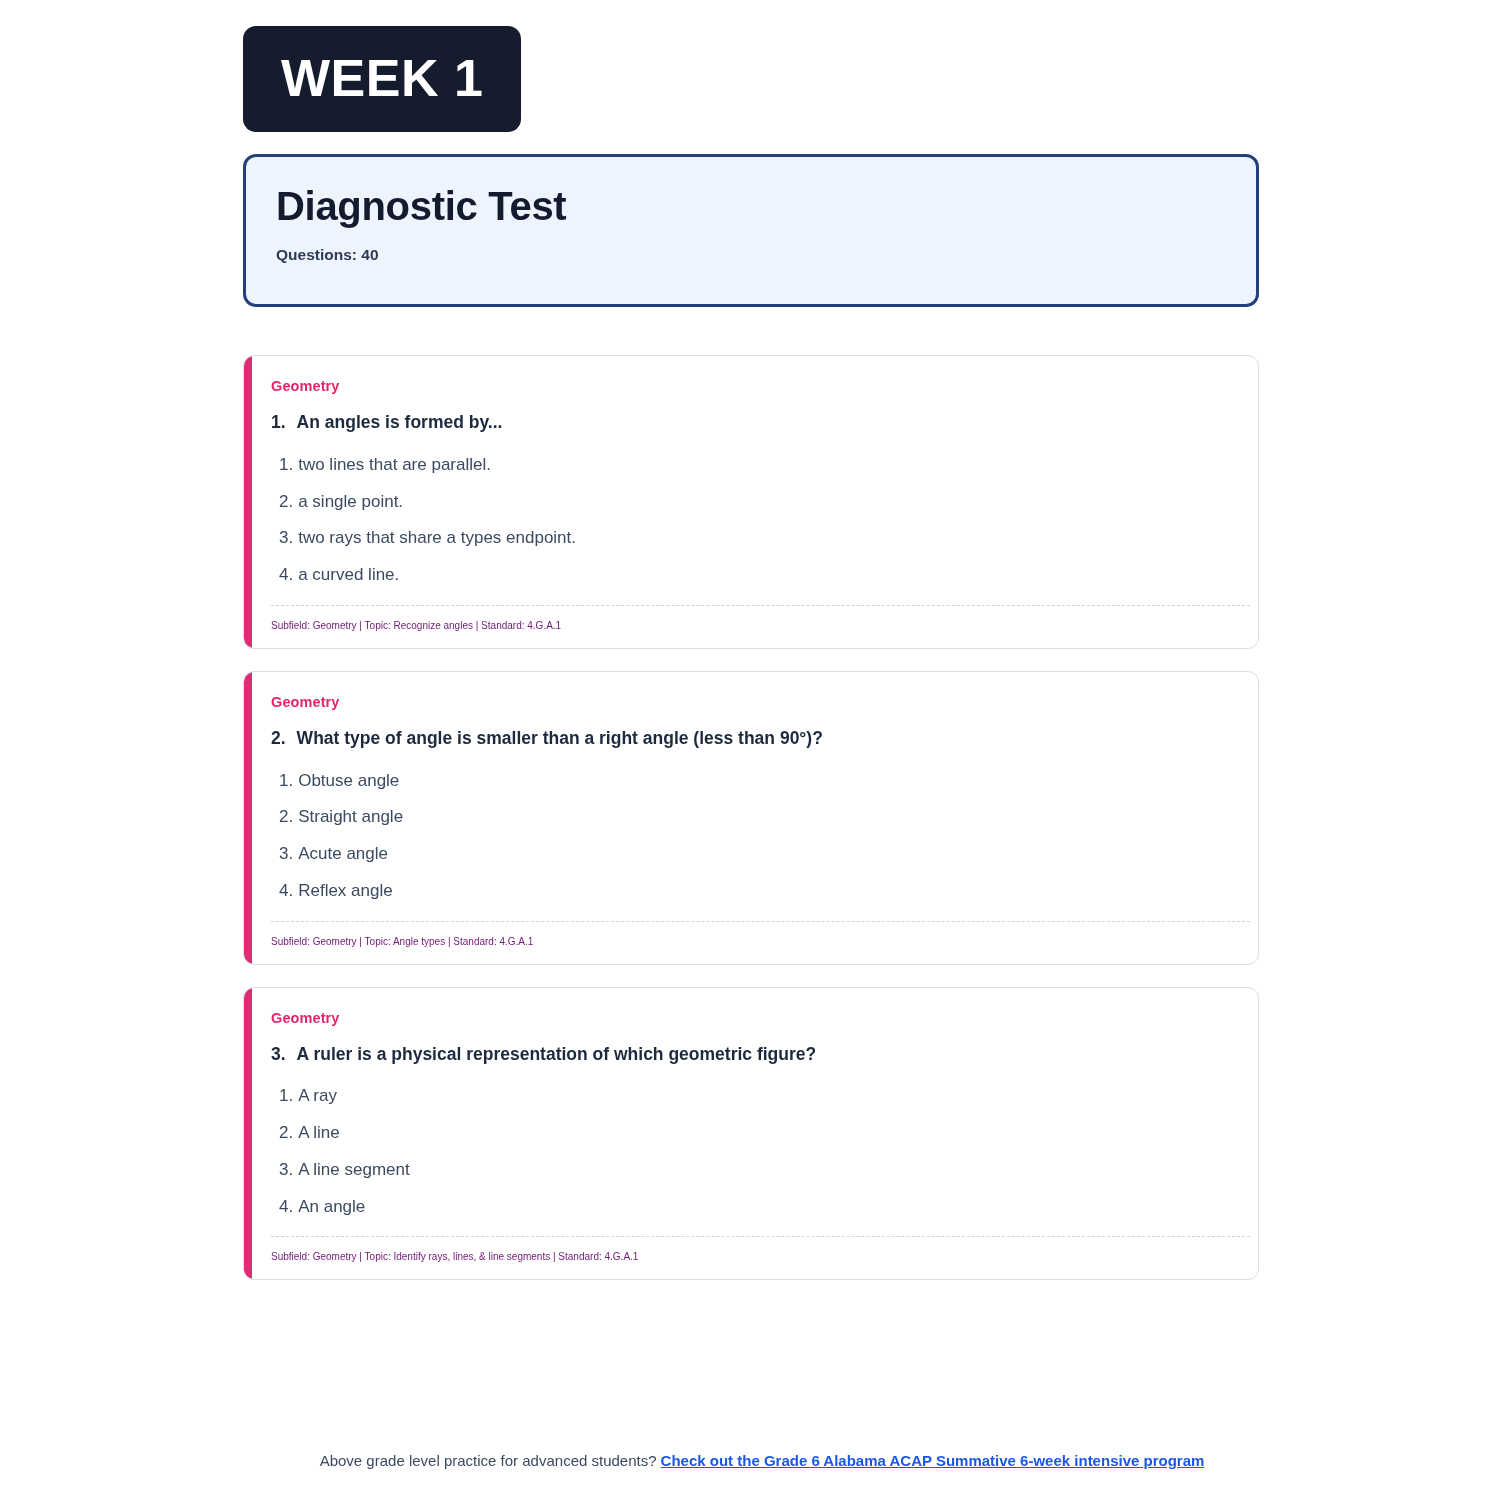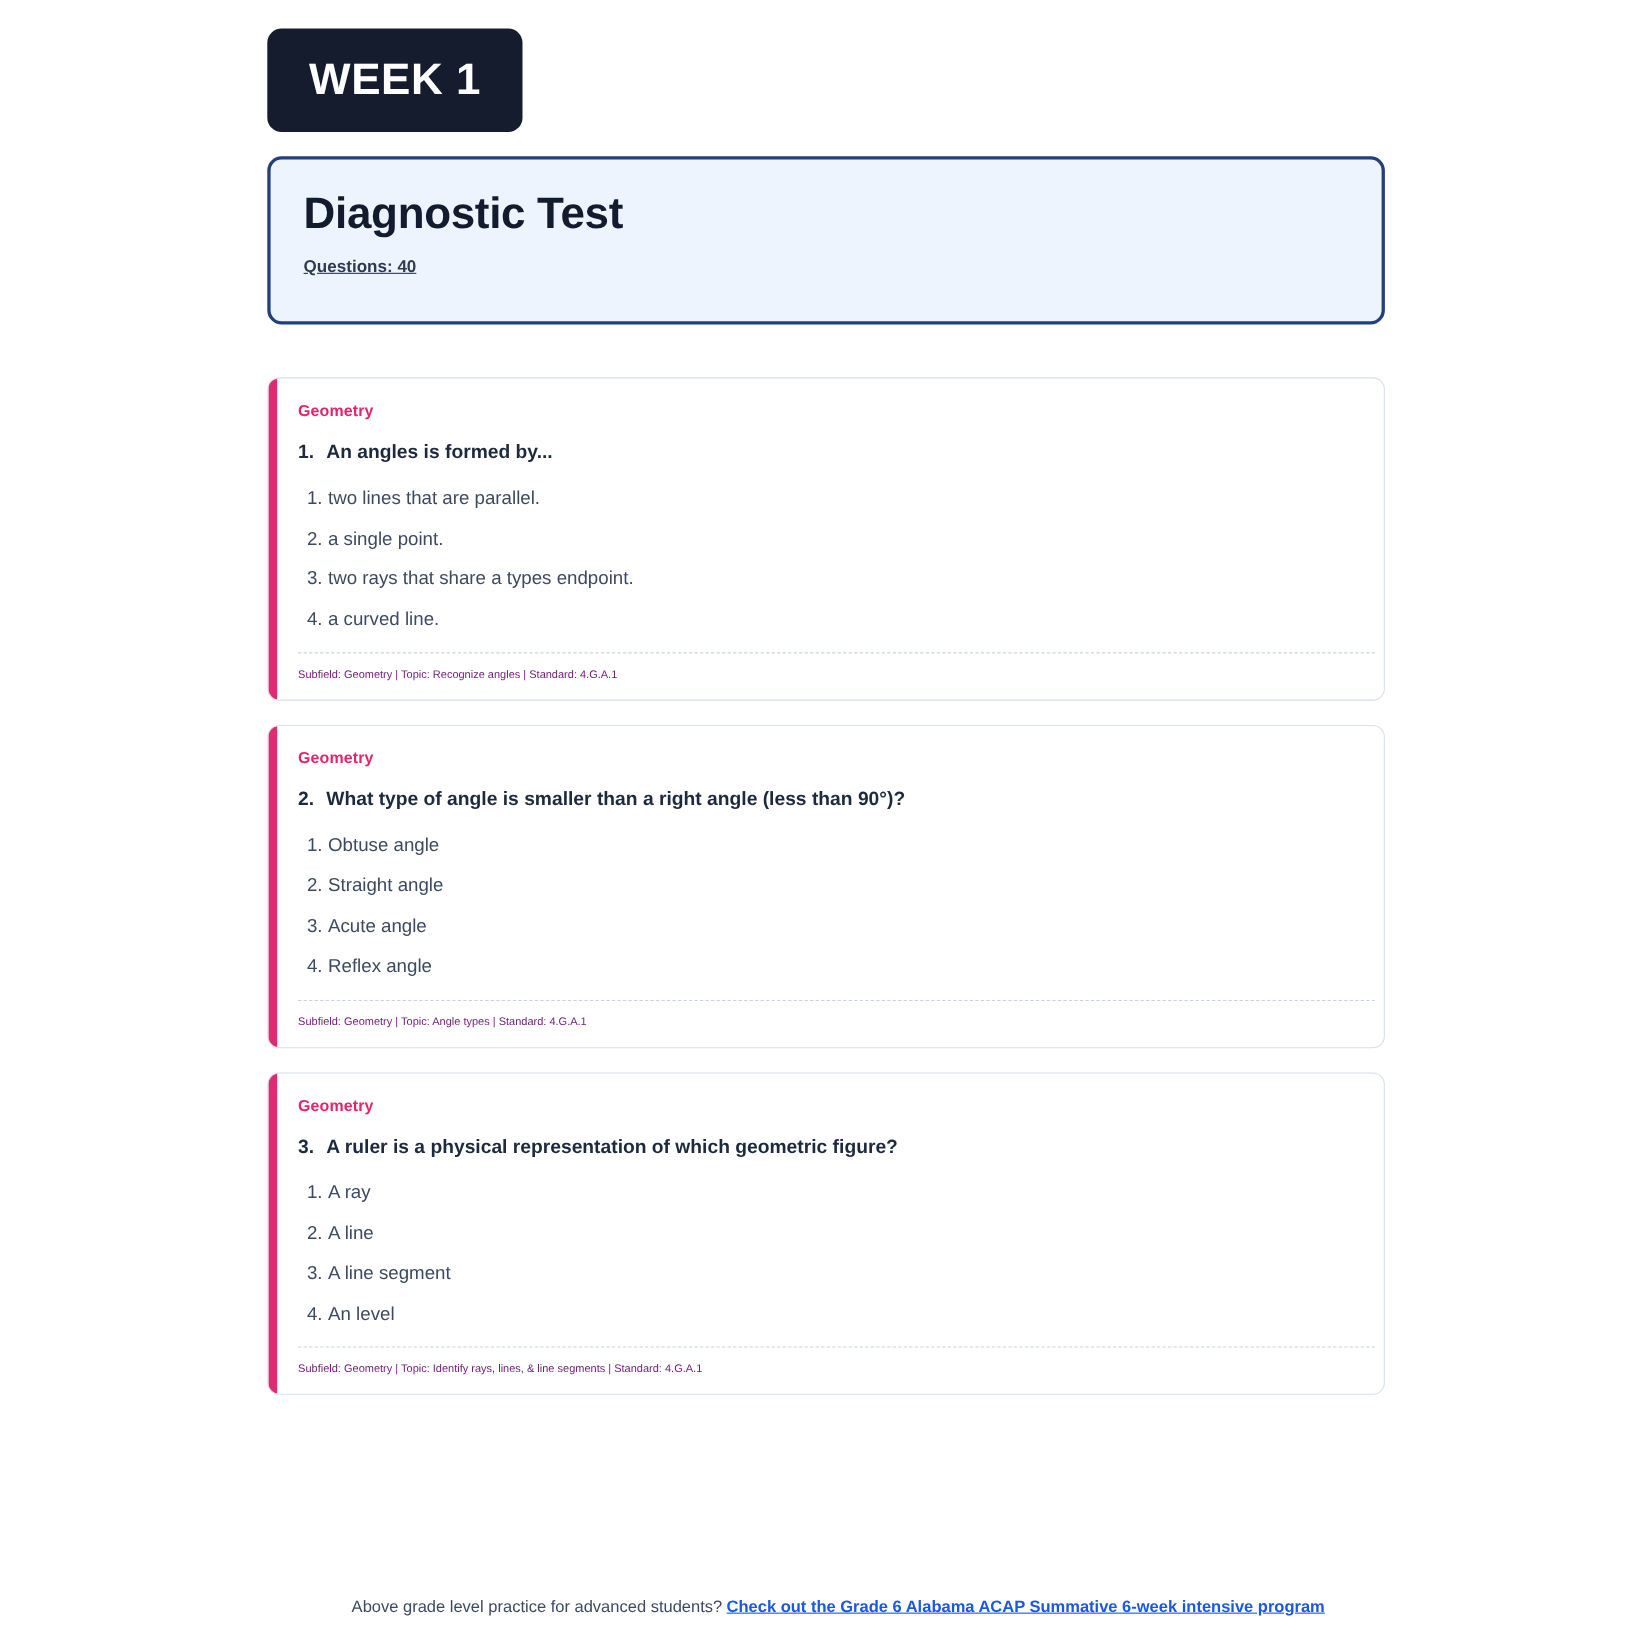--- a/index.html
+++ b/index.html
@@ -30,21 +30,21 @@
     top: 0;
     width: 1016px;
   }
 
   
   .week-badge {
     margin-top: 26px;
     display: inline-block;
     background: #141c2e;
     color: #ffffff;
-    font-size: 40px;
+    font-size: 52px;
     font-weight: bold;
     letter-spacing: 0.5px;
     line-height: 1;
     padding: 26px 38px 28px 38px;
     border-radius: 13px;
   }
 
   
   .header-card {
     margin-top: 22px;
@@ -60,21 +60,20 @@
     color: #121c2e;
     line-height: 1.15;
     letter-spacing: -0.3px;
   }
 
   .header-sub {
     margin-top: 17px;
     font-size: 15.5px;
     font-weight: bold;
     color: #2c3b52;
-    text-decoration: underline;
   }
 
   
   .questions {
     margin-top: 48px;
   }
 
   .q-card {
     position: relative;
     background: #ffffff;
@@ -203,21 +202,21 @@
           <div class="q-meta">Subfield: Geometry | Topic: Angle types | Standard: 4.G.A.1</div>
         </div>
         <div class="q-card">
           <div class="q-accent"></div>
           <div class="q-subject">Geometry</div>
           <div class="q-prompt"><span class="q-num">3.</span><span>A ruler is a physical representation of which geometric figure?</span></div>
           <div class="q-options">
             <div class="q-option"><span class="opt-num">1.</span><span>A ray</span></div>
             <div class="q-option"><span class="opt-num">2.</span><span>A line</span></div>
             <div class="q-option"><span class="opt-num">3.</span><span>A line segment</span></div>
-            <div class="q-option"><span class="opt-num">4.</span><span>An level</span></div>
+            <div class="q-option"><span class="opt-num">4.</span><span>An angle</span></div>
           </div>
           <div class="q-divider"></div>
           <div class="q-meta">Subfield: Geometry | Topic: Identify rays, lines, &amp; line segments | Standard: 4.G.A.1</div>
         </div>
       </div>
 
   </div>
 
   <div class="footer">
     <span>Above grade level practice for advanced students?</span><a class="footer-link" href="#">Check out the Grade 6 Alabama ACAP Summative 6-week intensive program</a>

